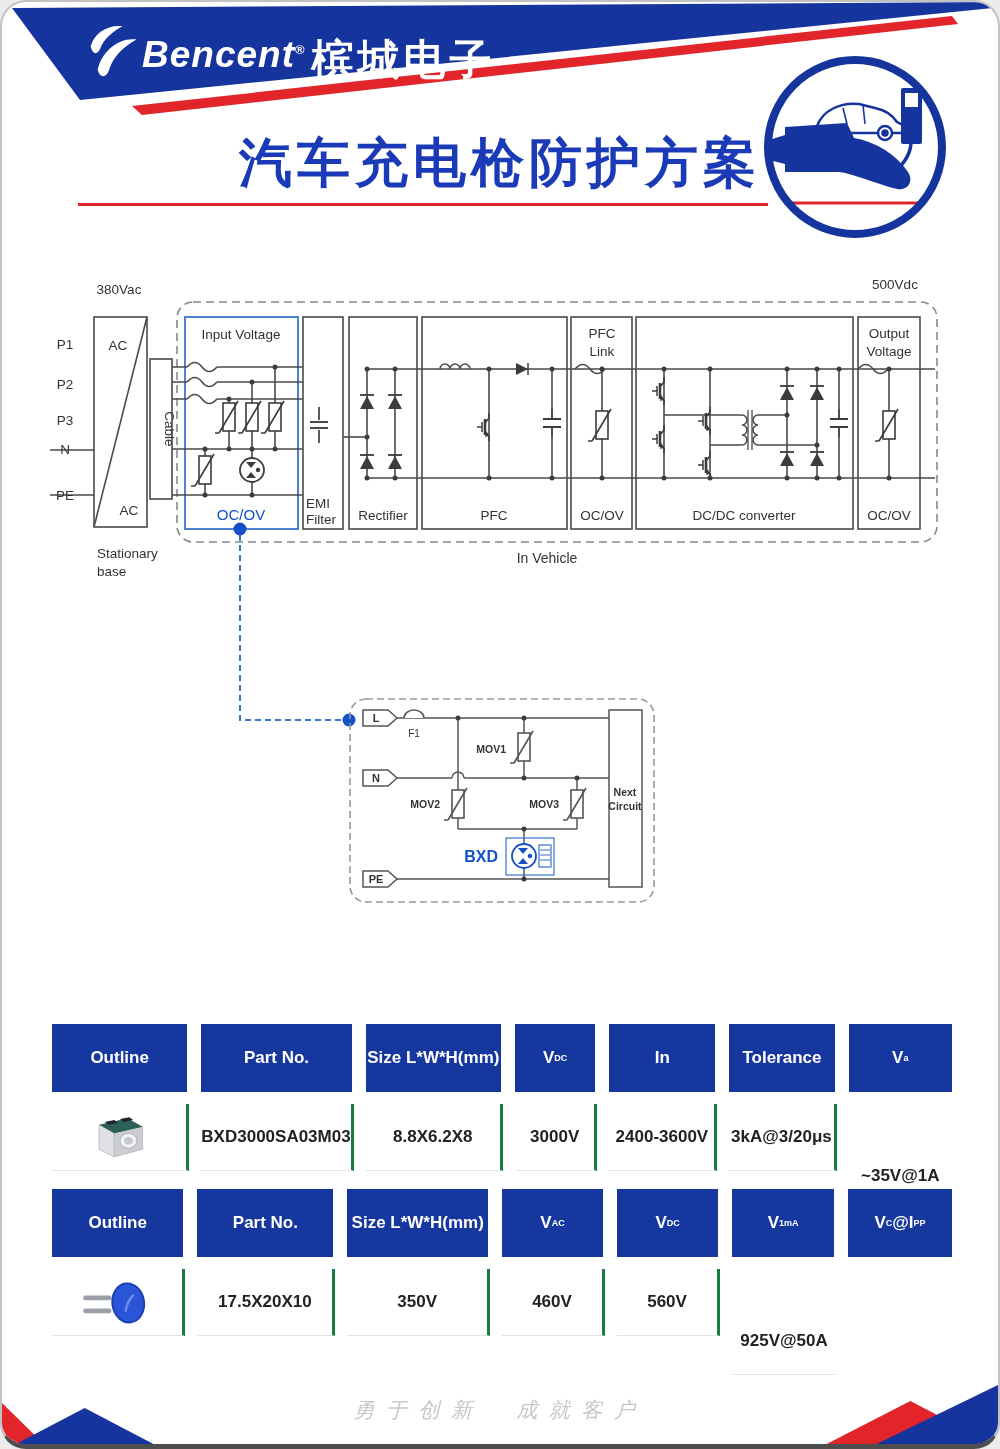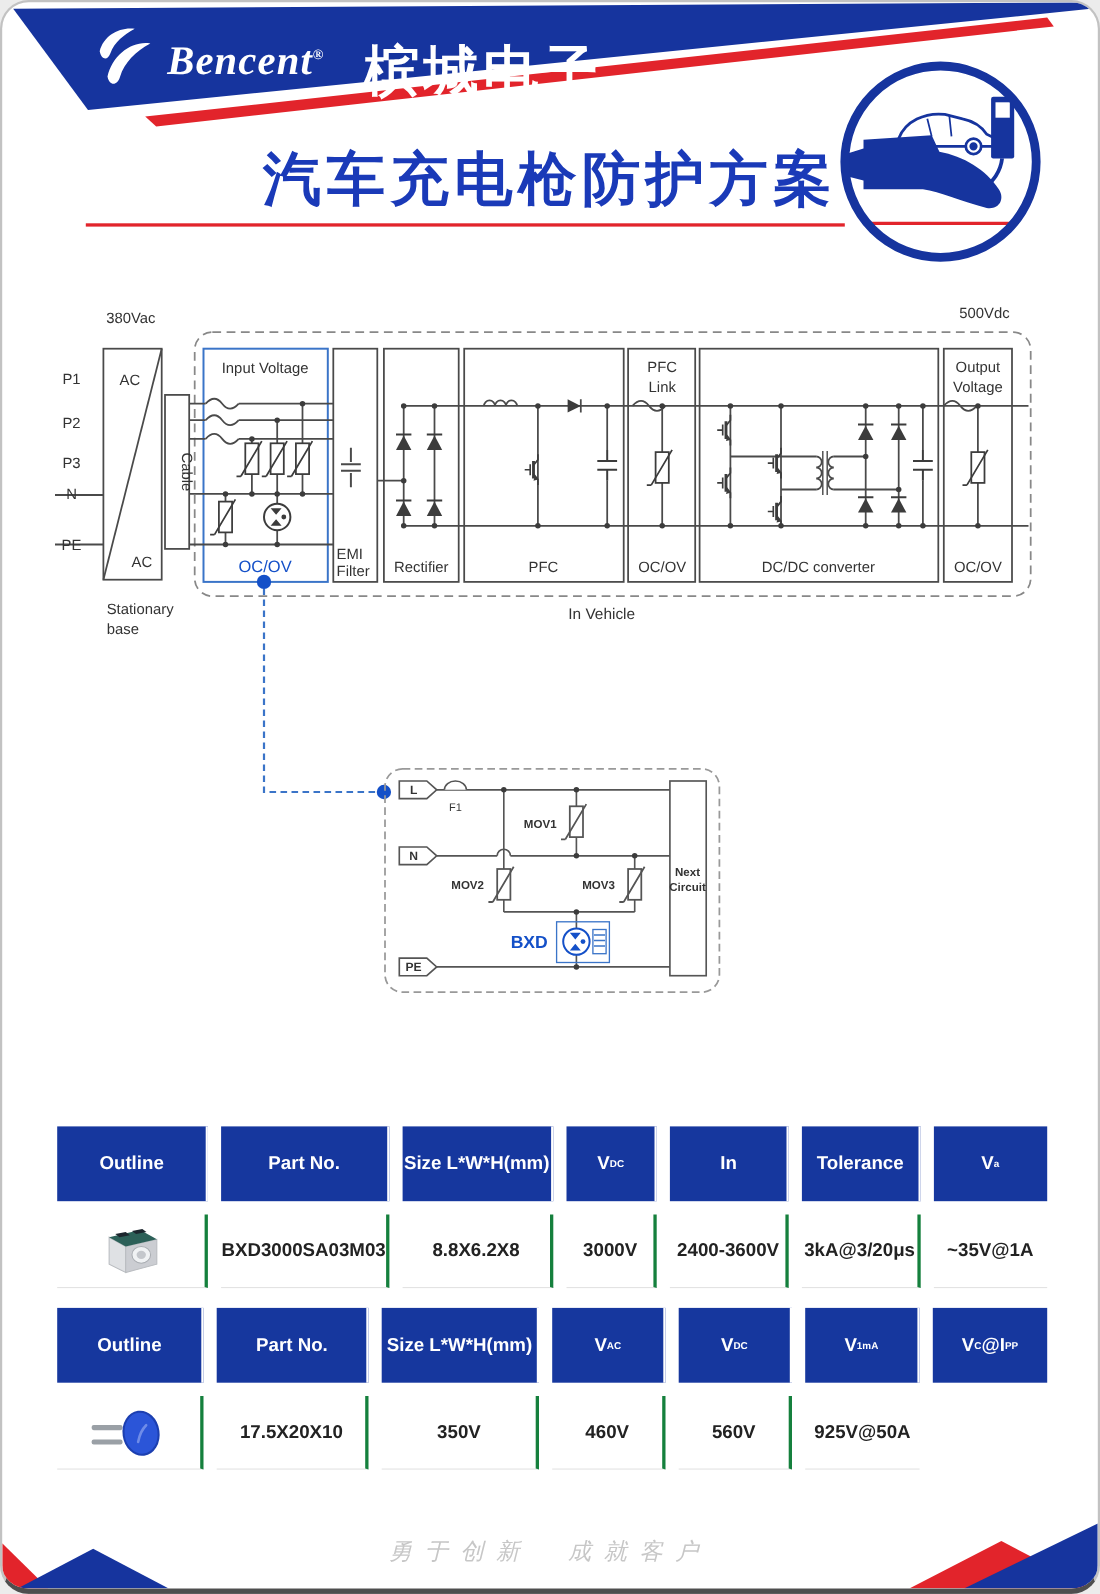--- a/index.html
+++ b/index.html
@@ -4,39 +4,39 @@
 <style>
   html,body{margin:0;padding:0;background:#ececec;font-family:"Liberation Sans","DejaVu Sans",sans-serif;}
   .page{position:relative;width:1000px;height:1449px;margin:0 auto;background:#ffffff;
         border:2px solid #c2c2c2;border-bottom:5px solid #4e4e4e;border-radius:26px;
         overflow:hidden;box-sizing:border-box;}
   svg text{font-family:"Liberation Sans","DejaVu Sans",sans-serif;}
   
   .banner-svg{position:absolute;left:0;top:0;width:1000px;height:130px;}
   .brand{position:absolute;left:78px;top:20px;display:flex;align-items:flex-start;color:#fff;}
   .brand-mark{width:62px;height:58px;}
-  .brand-name{font-size:37px;font-weight:800;font-style:italic;letter-spacing:1px;margin-left:10px;margin-top:12px;font-family:Liberation Serif, serif;}
+  .brand-name{font-size:37px;font-weight:800;font-style:italic;letter-spacing:1px;margin-left:0;margin-top:12px;}
   .brand-reg{font-size:13px;vertical-align:super;font-style:normal;}
-  .brand-cn{font-size:50px;font-weight:800;margin-left:36px;margin-top:10px;letter-spacing:4px;}
+  .brand-cn{font-size:42px;font-weight:800;margin-left:6px;margin-top:10px;letter-spacing:4px;}
   .page-title{position:absolute;left:0;right:0;top:126px;text-align:center;
               font-size:53px;font-weight:800;color:#1a3ab8;letter-spacing:5px;margin:0;}
   .title-underline{position:absolute;left:76px;top:201px;width:690px;height:3px;background:#e2242b;}
   .badge{position:absolute;left:753px;top:48px;width:200px;height:200px;}
   
   .diagram{position:absolute;left:40px;top:265px;width:920px;height:650px;}
   
   .spec-table{position:absolute;left:50px;width:900px;display:grid;gap:12px;}
   .spec-table.t1{top:1022px;grid-template-columns:150fr 162fr 150fr 90fr 118fr 117fr 113fr;}
   .spec-table.t2{top:1187px;grid-template-columns:145fr 150fr 155fr 112fr 112fr 113fr 113fr;}
   .th{background:#16379e;color:#fff;height:68px;display:flex;align-items:center;justify-content:center;
       font-size:17px;font-weight:bold;border-right:2px solid #fff;text-align:center;line-height:1.1;}
   .th:nth-child(7){border-right:none;}
   .td{background:#fff;height:66px;display:flex;align-items:center;justify-content:center;
       font-size:17px;font-weight:bold;color:#222;border-right:3px solid #15803d;border-bottom:1px solid #e3e3e3;}
-  .td:nth-last-child(1){border-right:none;}
+  .td:nth-last-child(1){border-right:none;margin-top:39px;}
   sub{font-size:9px;line-height:0;}
   
   .footer-slogan{position:absolute;left:0;right:0;top:1394px;text-align:center;
                  color:#c7c7c7;font-size:21px;letter-spacing:0.55em;font-weight:500;font-style:italic;}
   .corner-svg{position:absolute;left:0;bottom:0;width:100%;height:65px;}
 </style>
 </head>
 <body>
 
 <div class="page">

